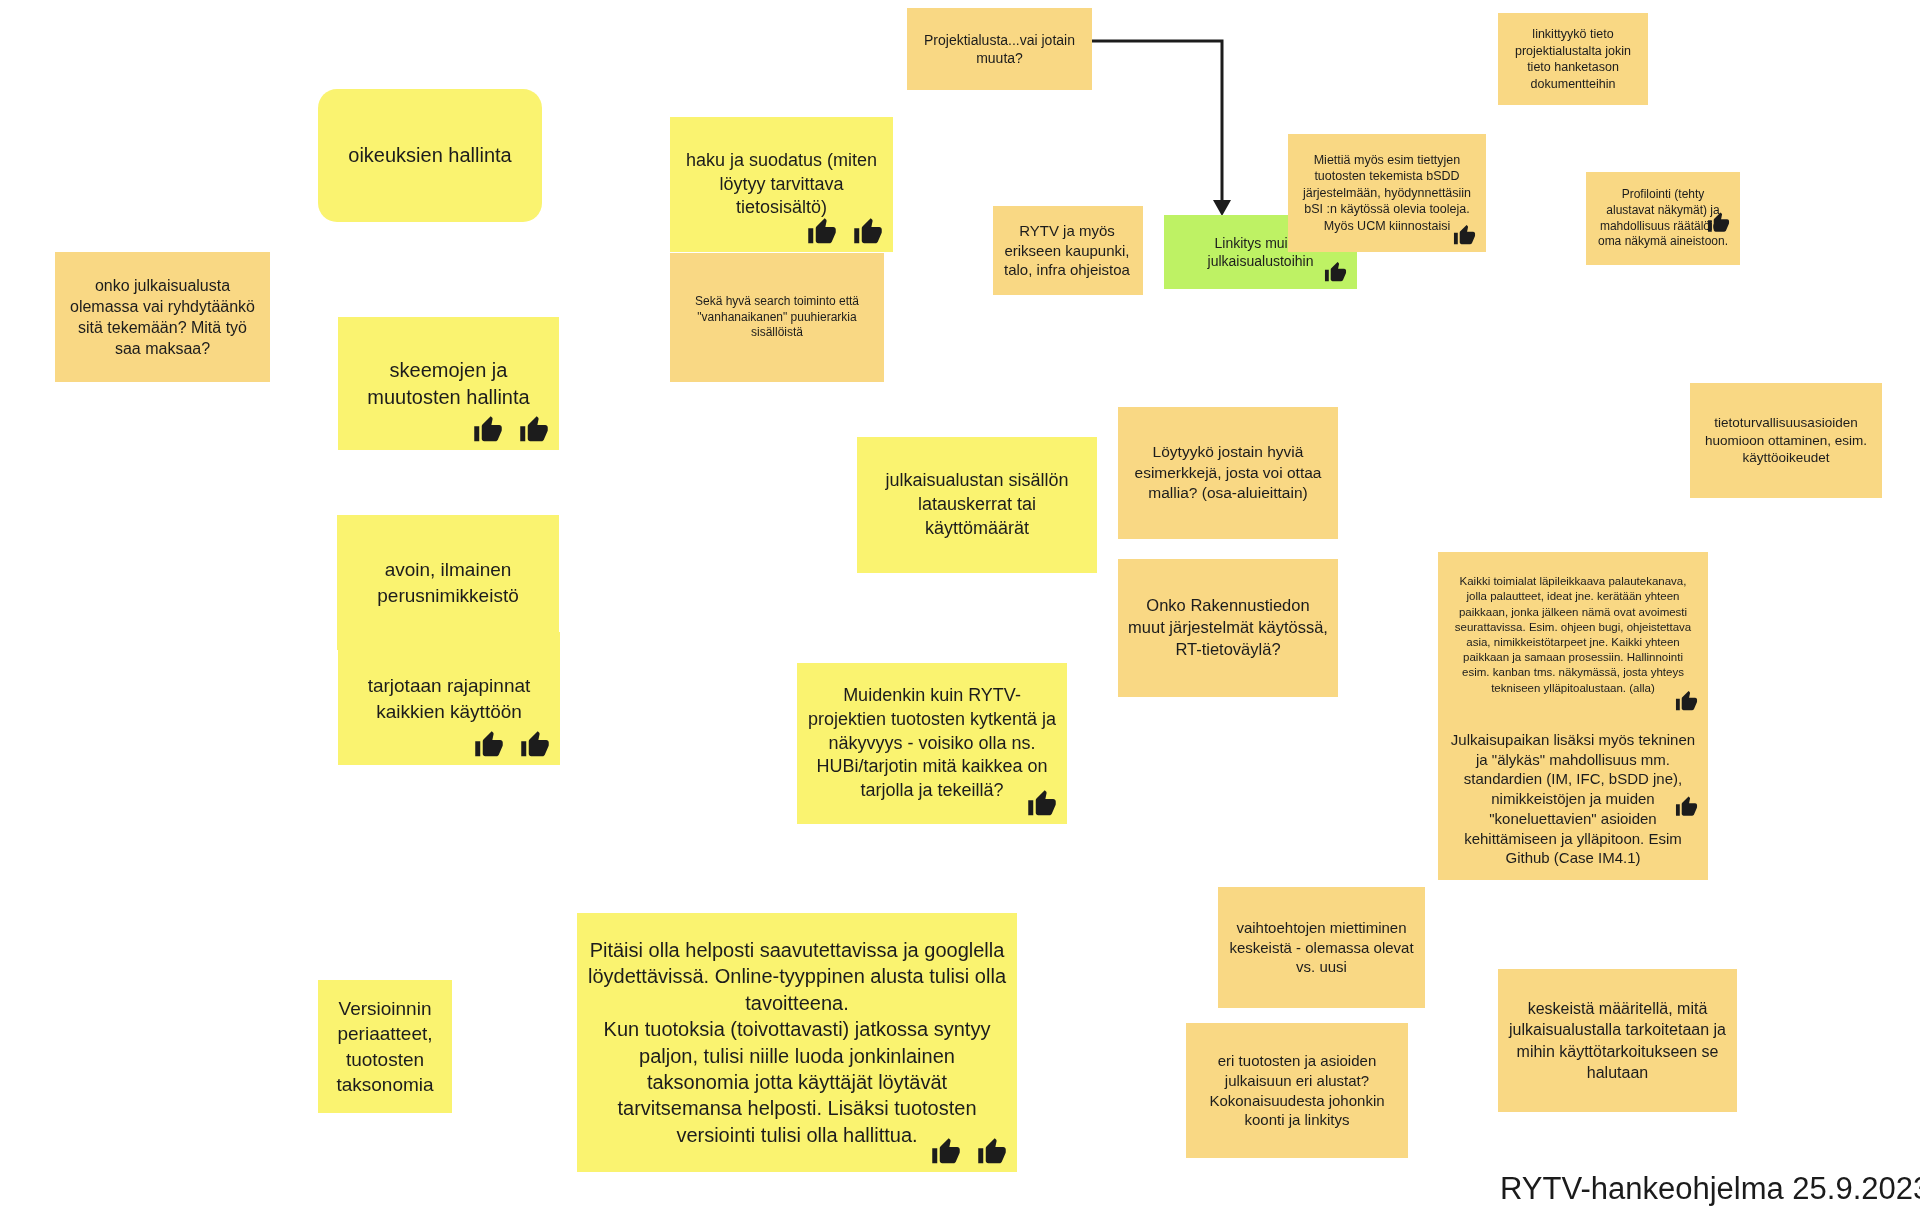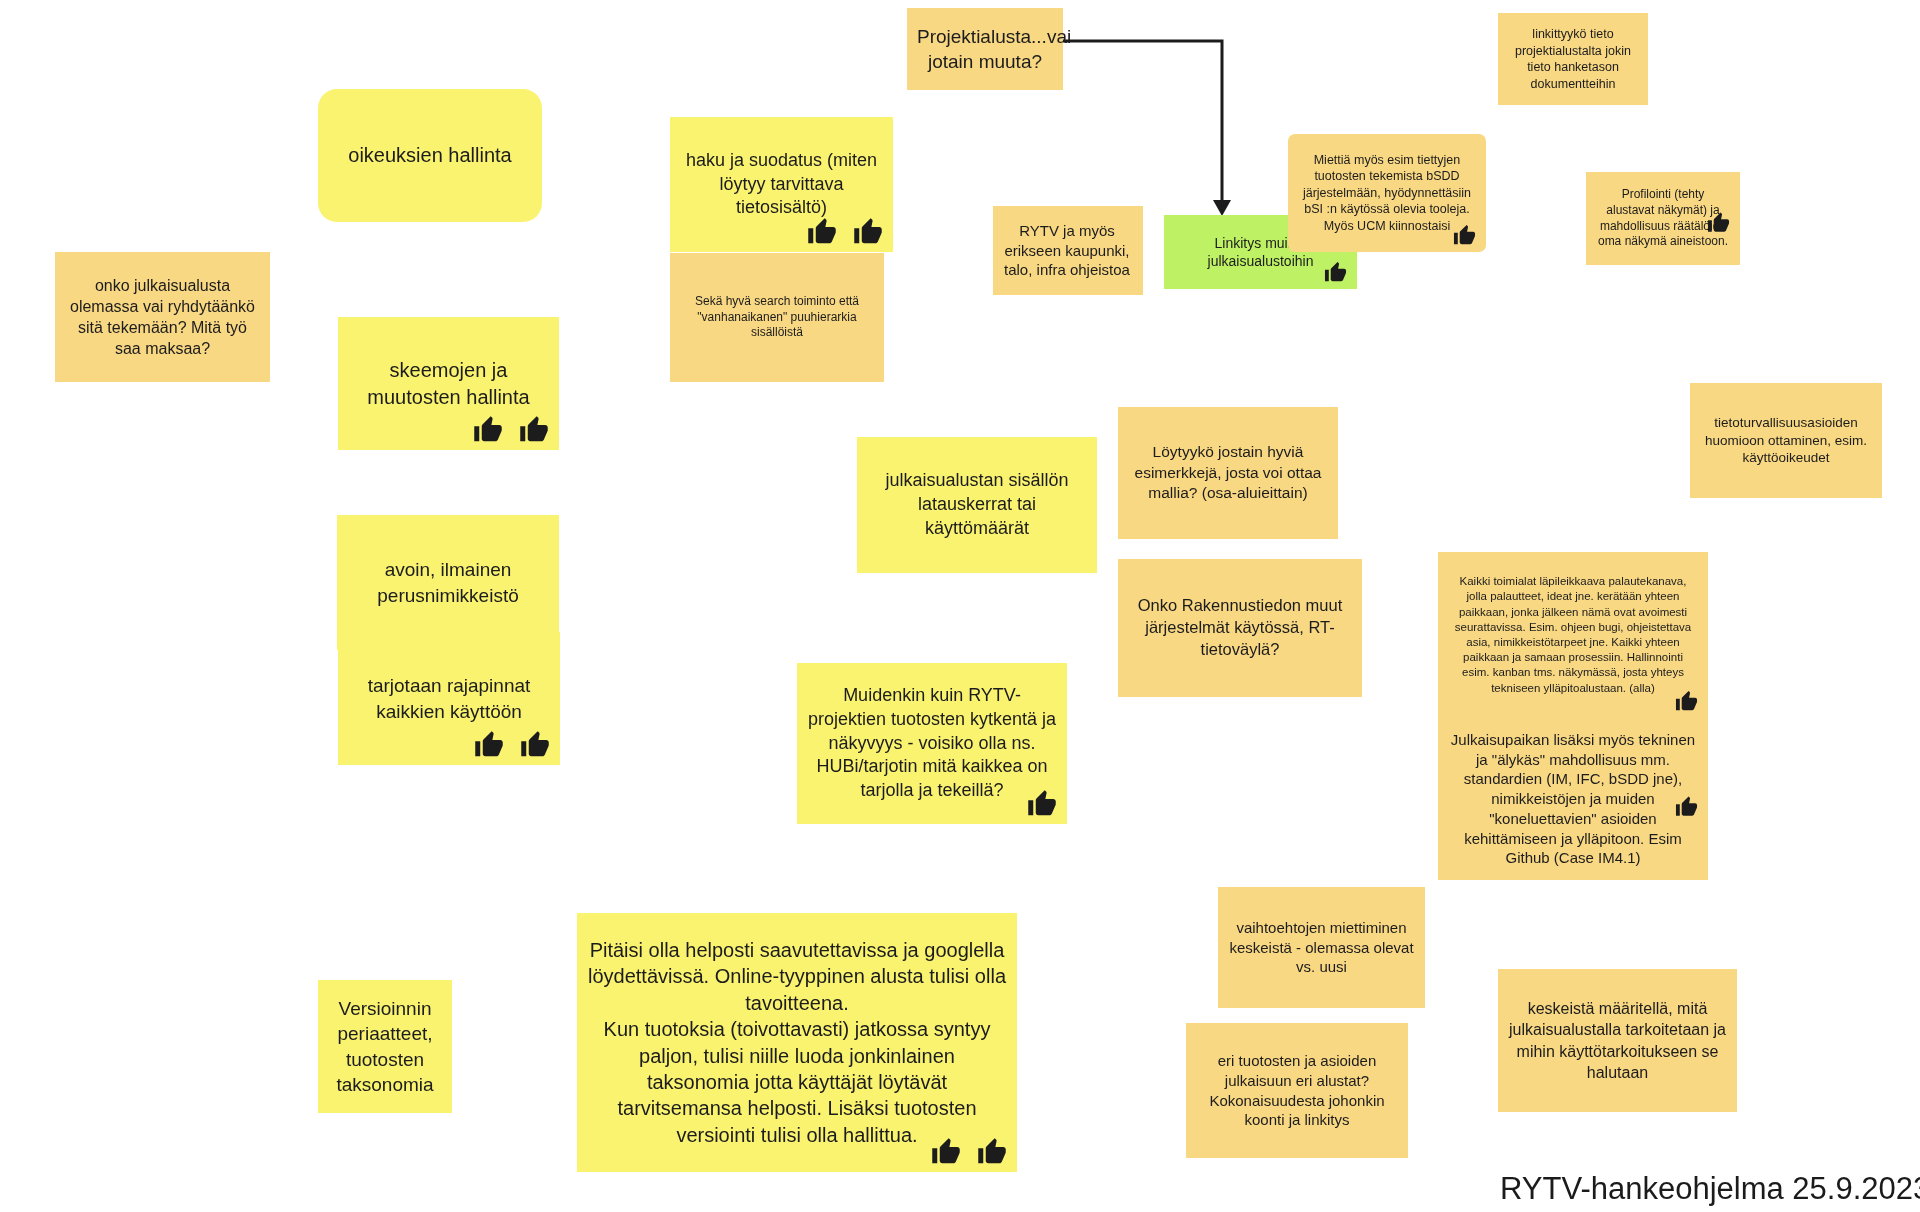--- a/index.html
+++ b/index.html
@@ -121,35 +121,35 @@
 Kun tuotoksia (toivottavasti) jatkossa syntyy paljon, tulisi niille luoda jonkinlainen taksonomia jotta käyttäjät löytävät tarvitsemansa helposti. Lisäksi tuotosten versiointi tulisi olla hallittua.</div>
         <div class="thumbs">
           <svg width="30" height="30" viewBox="0 0 24 24" class="thumb-icon">
             <path d="M1 21h4V9H1v12zm22-11c0-1.1-.9-2-2-2h-6.31l.95-4.57.03-.32c0-.41-.17-.79-.44-1.06L14.17 1 7.58 7.59C7.22 7.95 7 8.45 7 9v10c0 1.1.9 2 2 2h9c.83 0 1.54-.5 1.84-1.22l3.02-7.05c.09-.23.14-.47.14-.73v-2z" fill="#1C1C1C"></path>
           </svg>
           <svg width="30" height="30" viewBox="0 0 24 24" class="thumb-icon">
             <path d="M1 21h4V9H1v12zm22-11c0-1.1-.9-2-2-2h-6.31l.95-4.57.03-.32c0-.41-.17-.79-.44-1.06L14.17 1 7.58 7.59C7.22 7.95 7 8.45 7 9v10c0 1.1.9 2 2 2h9c.83 0 1.54-.5 1.84-1.22l3.02-7.05c.09-.23.14-.47.14-.73v-2z" fill="#1C1C1C"></path>
           </svg>
         </div>
       </div>
-      <div class="note" style="left: 907px; top: 8px; width: 156px; height: 82px; font-size: 19px; background: rgb(249, 216, 132);">
+      <div class="note" style="left: 907px; top: 8px; width: 185px; height: 82px; font-size: 14px; background: rgb(249, 216, 132);">
         <div class="txt">Projektialusta...vai jotain muuta?</div>
       </div>
       <div class="note" style="left: 993px; top: 206px; width: 150px; height: 89px; font-size: 15px; background: rgb(249, 216, 132); padding-left: 8px;">
         <div class="txt">RYTV ja myös erikseen kaupunki, talo, infra ohjeistoa</div>
       </div>
       <div class="note" style="left: 1145px; top: 215px; width: 193px; height: 74px; font-size: 14px; background: #bef264; margin-left: 19px;">
         <div class="txt">Linkitys muihin julkaisualustoihin</div>
         <div class="thumbs">
           <svg width="23" height="23" viewBox="0 0 24 24" class="thumb-icon">
             <path d="M1 21h4V9H1v12zm22-11c0-1.1-.9-2-2-2h-6.31l.95-4.57.03-.32c0-.41-.17-.79-.44-1.06L14.17 1 7.58 7.59C7.22 7.95 7 8.45 7 9v10c0 1.1.9 2 2 2h9c.83 0 1.54-.5 1.84-1.22l3.02-7.05c.09-.23.14-.47.14-.73v-2z" fill="#1C1C1C"></path>
           </svg>
         </div>
       </div>
-      <div class="note" style="left: 1288px; top: 134px; width: 198px; height: 118px; font-size: 12.5px; background: rgb(249, 216, 132); border-radius: 7px;">
+      <div class="note" style="left: 1288px; top: 134px; width: 198px; height: 118px; font-size: 12.5px; background: rgb(249, 216, 132);">
         <div class="txt">Miettiä myös esim tiettyjen tuotosten tekemista bSDD järjestelmään, hyödynnettäsiin bSI :n käytössä olevia tooleja. Myös UCM kiinnostaisi</div>
         <div class="thumbs">
           <svg width="23" height="23" viewBox="0 0 24 24" class="thumb-icon">
             <path d="M1 21h4V9H1v12zm22-11c0-1.1-.9-2-2-2h-6.31l.95-4.57.03-.32c0-.41-.17-.79-.44-1.06L14.17 1 7.58 7.59C7.22 7.95 7 8.45 7 9v10c0 1.1.9 2 2 2h9c.83 0 1.54-.5 1.84-1.22l3.02-7.05c.09-.23.14-.47.14-.73v-2z" fill="#1C1C1C"></path>
           </svg>
         </div>
       </div>
       <div class="note" style="left: 1498px; top: 13px; width: 150px; height: 92px; font-size: 12.5px; background: rgb(249, 216, 132);">
         <div class="txt">linkittyykö tieto projektialustalta jokin tieto hanketason dokumentteihin</div>
       </div>
@@ -160,21 +160,21 @@
             <path d="M1 21h4V9H1v12zm22-11c0-1.1-.9-2-2-2h-6.31l.95-4.57.03-.32c0-.41-.17-.79-.44-1.06L14.17 1 7.58 7.59C7.22 7.95 7 8.45 7 9v10c0 1.1.9 2 2 2h9c.83 0 1.54-.5 1.84-1.22l3.02-7.05c.09-.23.14-.47.14-.73v-2z" fill="#1C1C1C"></path>
           </svg>
         </div>
       </div>
       <div class="note" style="left: 1690px; top: 383px; width: 192px; height: 115px; font-size: 13.5px; background: rgb(249, 216, 132);">
         <div class="txt">tietoturvallisuusasioiden huomioon ottaminen, esim. käyttöoikeudet</div>
       </div>
       <div class="note" style="left: 1118px; top: 407px; width: 220px; height: 132px; font-size: 15.5px; background: rgb(249, 216, 132);">
         <div class="txt">Löytyykö jostain hyviä esimerkkejä, josta voi ottaa mallia? (osa-aluieittain)</div>
       </div>
-      <div class="note" style="left: 1118px; top: 559px; width: 244px; height: 138px; font-size: 16.5px; background: rgb(249, 216, 132);">
+      <div class="note" style="left: 1118px; top: 559px; width: 220px; height: 138px; font-size: 16.5px; background: rgb(249, 216, 132);">
         <div class="txt">Onko Rakennustiedon muut järjestelmät käytössä, RT-tietoväylä?</div>
       </div>
       <div class="note" style="left: 1438px; top: 552px; width: 270px; height: 166px; font-size: 11.5px; background: rgb(249, 216, 132);">
         <div class="txt">Kaikki toimialat läpileikkaava palautekanava, jolla palautteet, ideat jne. kerätään yhteen paikkaan, jonka jälkeen nämä ovat avoimesti seurattavissa. Esim. ohjeen bugi, ohjeistettava asia, nimikkeistötarpeet jne. Kaikki yhteen paikkaan ja samaan prosessiin. Hallinnointi esim. kanban tms. näkymässä, josta yhteys tekniseen ylläpitoalustaan. (alla)</div>
         <div class="thumbs">
           <svg width="23" height="23" viewBox="0 0 24 24" class="thumb-icon">
             <path d="M1 21h4V9H1v12zm22-11c0-1.1-.9-2-2-2h-6.31l.95-4.57.03-.32c0-.41-.17-.79-.44-1.06L14.17 1 7.58 7.59C7.22 7.95 7 8.45 7 9v10c0 1.1.9 2 2 2h9c.83 0 1.54-.5 1.84-1.22l3.02-7.05c.09-.23.14-.47.14-.73v-2z" fill="#1C1C1C"></path>
           </svg>
         </div>
       </div>

